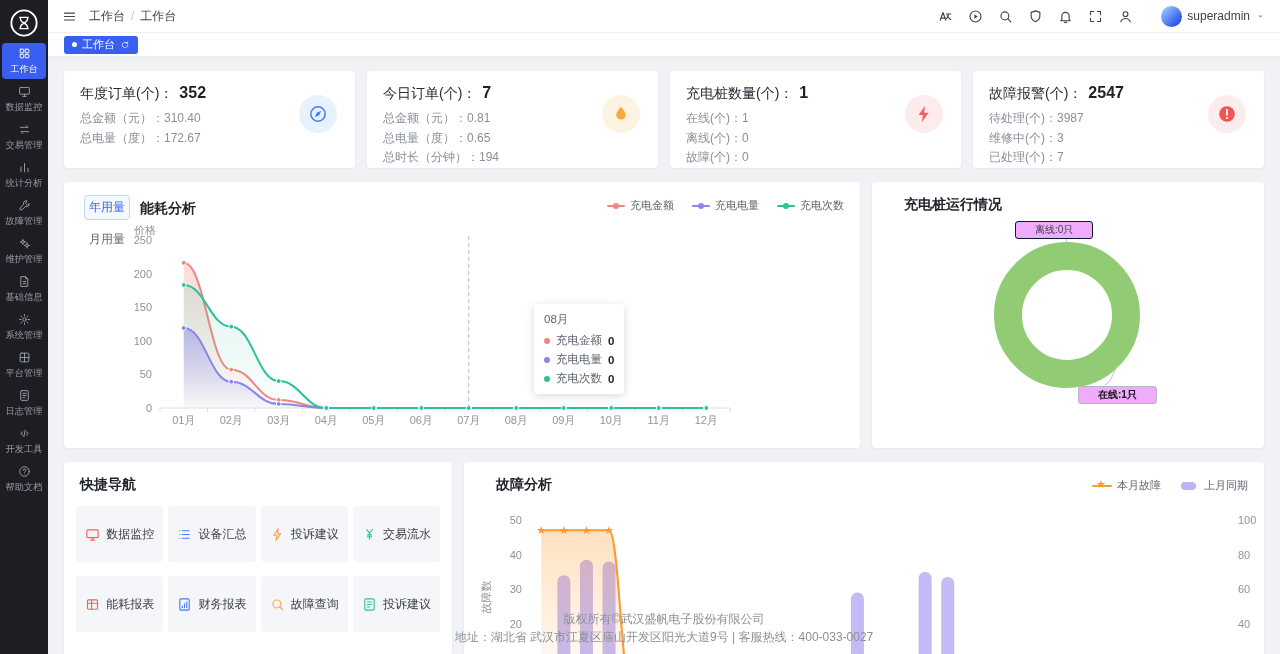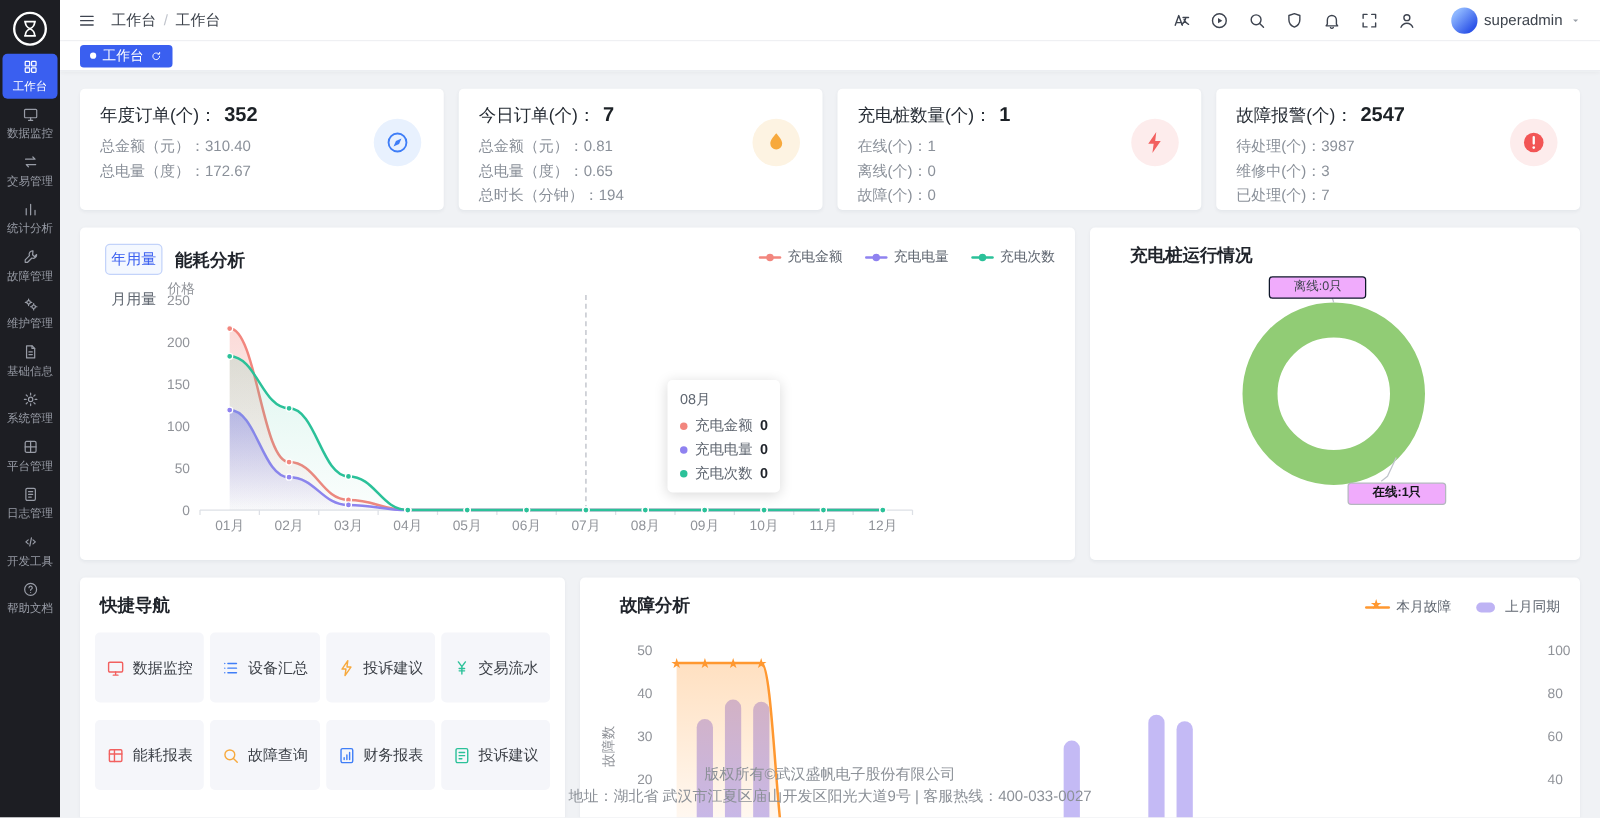--- a/index.html
+++ b/index.html
@@ -545,36 +545,36 @@
               <div class="qn-btn">
                 <span class="qn-icon" style="color: rgb(242, 96, 95);">
                   <svg viewBox="0 0 24 24" fill="none" stroke="currentColor" stroke-width="1.8" stroke-linecap="round" stroke-linejoin="round" xmlns="http://www.w3.org/2000/svg">
                     <rect x="4" y="4.5" width="16" height="15" rx="1.5"></rect>
                     <path d="M4 10h16M10.5 4.5v15"></path>
                   </svg>
                 </span>
                 <span>能耗报表</span>
               </div>
               <div class="qn-btn">
+                <span class="qn-icon" style="color: rgb(63, 126, 247);">
+                  <svg viewBox="0 0 24 24" fill="none" stroke="currentColor" stroke-width="1.8" stroke-linecap="round" stroke-linejoin="round" xmlns="http://www.w3.org/2000/svg">
+                    <rect x="4.5" y="3" width="15" height="18" rx="2"></rect>
+                    <path d="M8.5 14.5v2.5M12 11v6M15.5 8v9"></path>
+                  </svg>
+                </span>
+                <span>财务报表</span>
+              </div>
+              <div class="qn-btn">
                 <span class="qn-icon" style="color: rgb(247, 169, 61);">
                   <svg viewBox="0 0 24 24" fill="none" stroke="currentColor" stroke-width="1.8" stroke-linecap="round" stroke-linejoin="round" xmlns="http://www.w3.org/2000/svg">
                     <circle cx="11" cy="11" r="6.3"></circle>
                     <path d="M15.6 15.6L20.5 20.5"></path>
                   </svg>
                 </span>
                 <span>故障查询</span>
-              </div>
-              <div class="qn-btn">
-                <span class="qn-icon" style="color: rgb(63, 126, 247);">
-                  <svg viewBox="0 0 24 24" fill="none" stroke="currentColor" stroke-width="1.8" stroke-linecap="round" stroke-linejoin="round" xmlns="http://www.w3.org/2000/svg">
-                    <rect x="4.5" y="3" width="15" height="18" rx="2"></rect>
-                    <path d="M8.5 14.5v2.5M12 11v6M15.5 8v9"></path>
-                  </svg>
-                </span>
-                <span>财务报表</span>
               </div>
               <div class="qn-btn">
                 <span class="qn-icon" style="color: rgb(43, 193, 153);">
                   <svg viewBox="0 0 24 24" fill="none" stroke="currentColor" stroke-width="1.8" stroke-linecap="round" stroke-linejoin="round" xmlns="http://www.w3.org/2000/svg">
                     <rect x="4.5" y="3" width="15" height="18" rx="2"></rect>
                     <path d="M8.5 8h7M8.5 12h7M8.5 16h3.5"></path>
                   </svg>
                 </span>
                 <span>投诉建议</span>
               </div>

